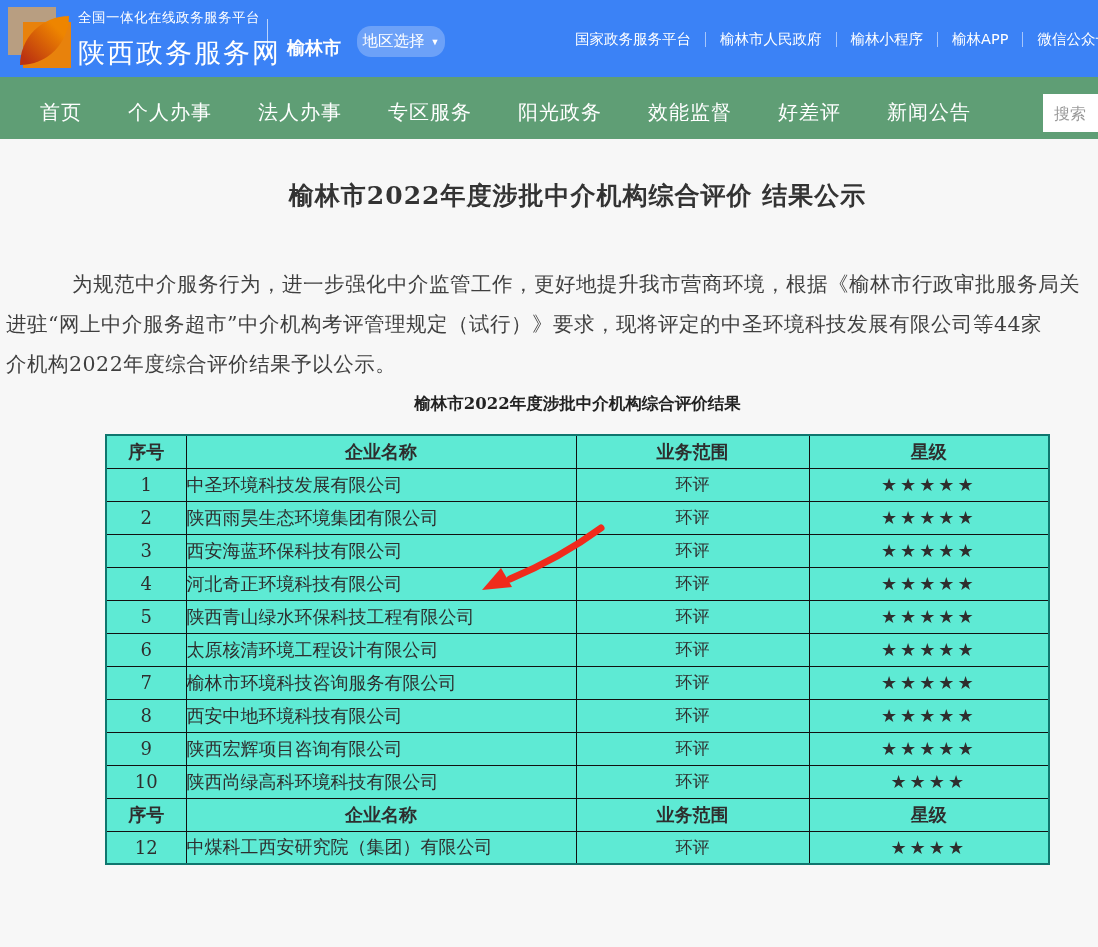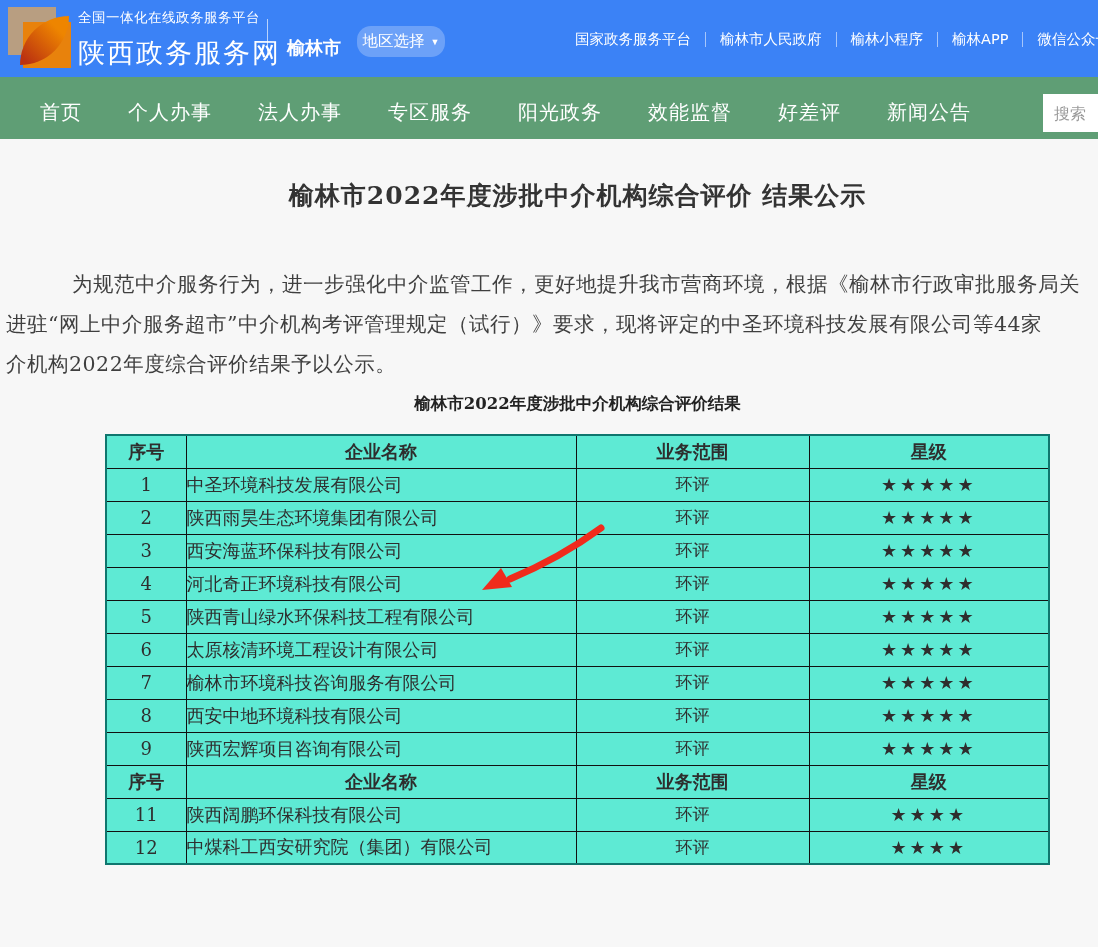--- a/index.html
+++ b/index.html
@@ -189,32 +189,32 @@
           <td class="scope">环评</td>
           <td class="stars">★★★★★</td>
         </tr>
         <tr>
           <td class="no">9</td>
           <td class="name">陕西宏辉项目咨询有限公司</td>
           <td class="scope">环评</td>
           <td class="stars">★★★★★</td>
         </tr>
         <tr>
+          <td class="no">10</td>
+          <td class="name">陕西尚绿高科环境科技有限公司</td>
+          <td class="scope">环评</td>
+          <td class="stars">★★★★</td>
+        </tr>
+        <tr>
           <th>序号</th>
           <th>企业名称</th>
           <th>业务范围</th>
           <th>星级</th>
         </tr>
         <tr>
-          <td class="no">11</td>
-          <td class="name">陕西阔鹏环保科技有限公司</td>
-          <td class="scope">环评</td>
-          <td class="stars">★★★★</td>
-        </tr>
-        <tr>
           <td class="no">12</td>
           <td class="name">中煤科工西安研究院（集团）有限公司</td>
           <td class="scope">环评</td>
           <td class="stars">★★★★</td>
         </tr>
       </tbody>
   </table>
 </div>
 
 <svg class="arrow-overlay" viewBox="0 0 170 84">

